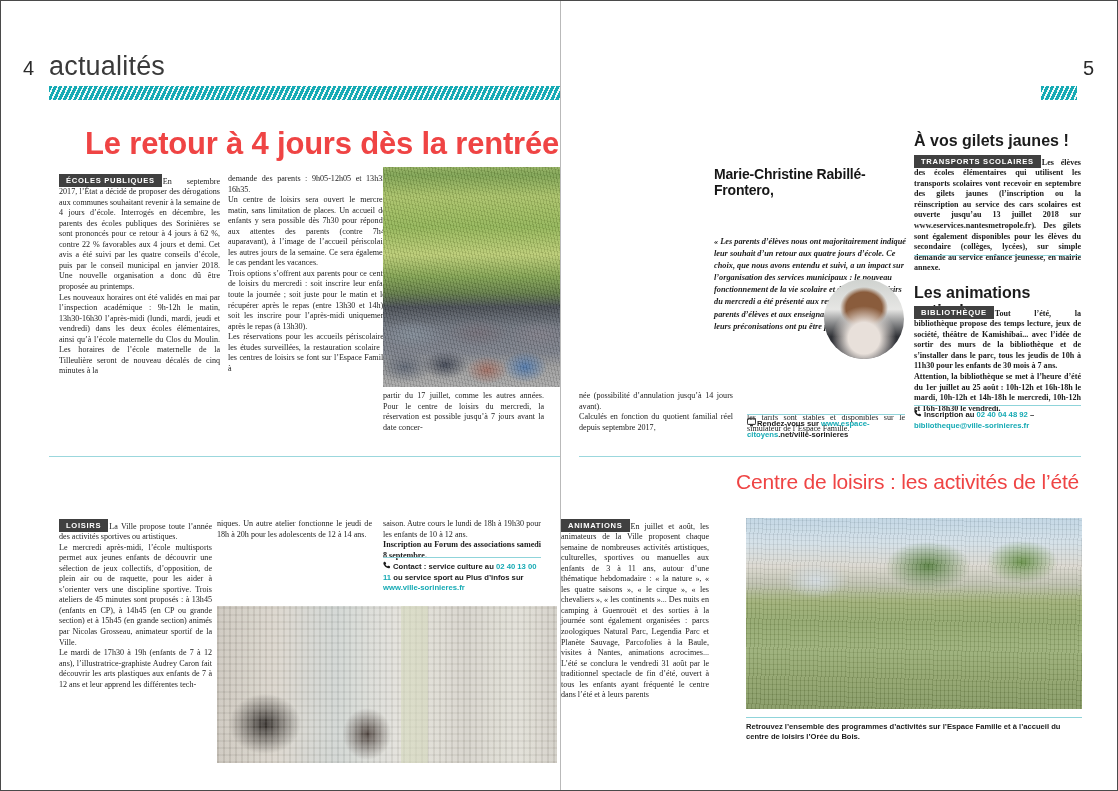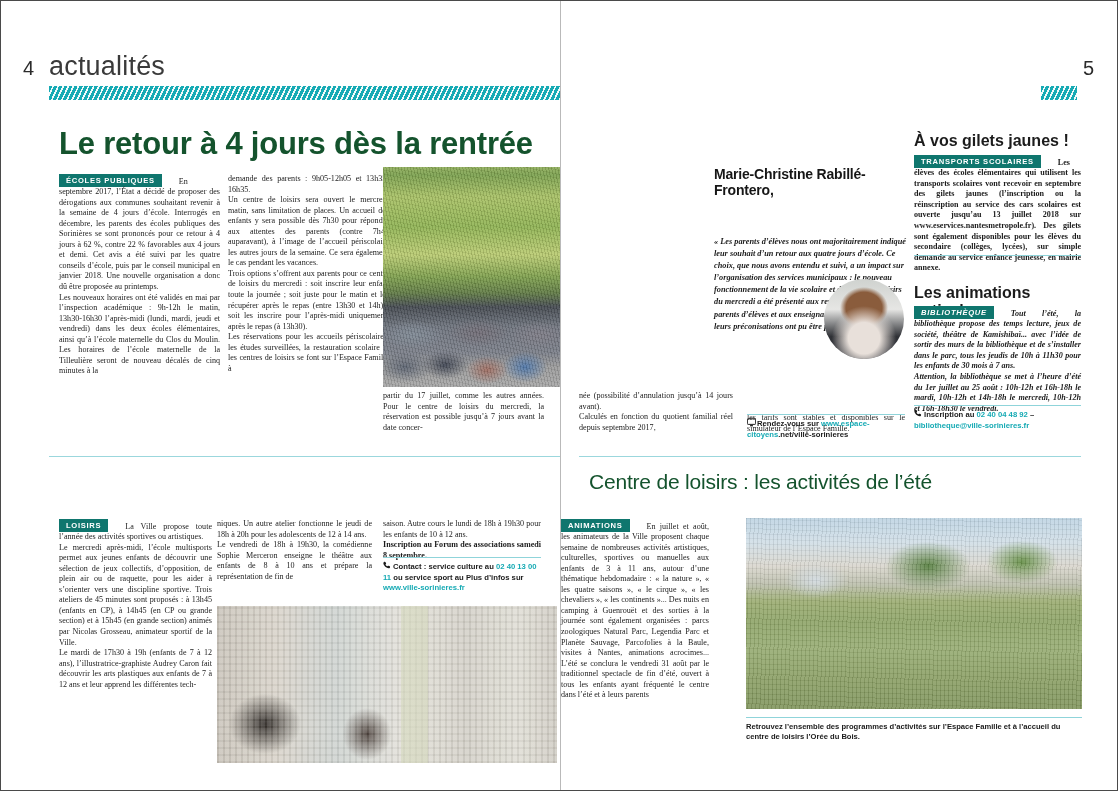--- a/index.html
+++ b/index.html
@@ -60,23 +60,24 @@
         rgba(255,255,255,0.95) 3px,
         rgba(255,255,255,0.95) 4.6px);
   }
   .hatch-left  { left: 48px;  width: 511px; }
   .hatch-right { left: 1040px; width: 36px; }
 
   
   .headline {
     position: absolute;
     font-weight: 700;
-    color: #14532d;
+    color: #ef4444;
     letter-spacing: -0.2px;
     line-height: 1.08;
+    text-align: right;
   }
   .headline.h-main  { left: 58px;  top: 126px; font-size: 31px; width: 500px; }
   .headline.h-bl    { left: 58px;  top: 470px; font-size: 21px; width: 500px; font-weight: 400; }
   .headline.h-br    { left: 588px; top: 470px; font-size: 21px; width: 490px; font-weight: 400; }
   .side-headline {
     position: absolute;
     font-weight: 700;
     color: #1c1c1c;
     font-size: 16px;
     line-height: 1.15;
@@ -100,28 +101,28 @@
     color: #1b1b1b;
     text-align: justify;
     -webkit-hyphens: auto;
     hyphens: auto;
   }
   .col p { margin: 0; }
 
   
   .kicker {
     display: inline-block;
-    background: #0f766e;
+    background: #404040;
     color: #ffffff;
     font-family: "Liberation Sans", sans-serif;
     font-weight: 700;
     font-size: 7.6px;
     letter-spacing: 0.7px;
     padding: 2.5px 7px 2.5px 7px;
-    margin-right: 17px;
+    margin-right: 1px;
     vertical-align: 1px;
     line-height: 1;
   }
 
   
   .q-name {
     position: absolute;
     left: 713px; top: 166px;
     width: 196px;
     font-size: 14px;
@@ -326,21 +327,21 @@
 
   <div class="side-headline sh-1">À vos gilets jaunes !</div>
   <div class="col" style="left:913px; top:154px; width:167px; font-family:'Liberation Serif',serif; font-weight:700; font-size:8.1px; line-height:10.6px;">
     <p>
       <span class="kicker">TRANSPORTS SCOLAIRES</span><span>Les élèves des écoles élémentaires qui utilisent les transports scolaires vont recevoir en septembre des gilets jaunes (l’inscription ou la réinscription au service des cars scolaires est ouverte jusqu’au 13 juillet 2018 sur www.eservices.nantesmetropole.fr). Des gilets sont également disponibles pour les élèves du secondaire (collèges, lycées), sur simple demande au service enfance jeunesse, en mairie annexe.</span>
     </p>
   </div>
   <div class="thin-rule" style="left:913px; top:254px; width:167px;"></div>
 
   <div class="side-headline sh-2">Les animations estivales</div>
-  <div class="col" style="left:913px; top:305px; width:167px; font-family:'Liberation Serif',serif; font-weight:700; font-size:8.1px; line-height:10.6px;font-style:italic;">
+  <div class="col" style="left:913px; top:305px; width:167px; font-family:'Liberation Serif',serif; font-weight:700; font-size:8.1px; line-height:10.6px;">
     <p>
       <span class="kicker">BIBLIOTHÈQUE</span><span>Tout l’été, la bibliothèque propose des temps lecture, jeux de société, théâtre de Kamishibaï... avec l’idée de sortir des murs de la bibliothèque et de s’installer dans le parc, tous les jeudis de 10h à 11h30 pour les enfants de 30 mois à 7 ans.</span>
     </p>
     <p>Attention, la bibliothèque se met à l’heure d’été du 1er juillet au 25 août : 10h-12h et 16h-18h le mardi, 10h-12h et 14h-18h le mercredi, 10h-12h et 16h-18h30 le vendredi.</p>
   </div>
   <div class="thin-rule" style="left:913px; top:404px; width:167px;"></div>
   <div class="contact" style="left:913px; top:408px; width:172px;">
     <span class="ico">
       <svg width="9" height="9" viewBox="0 0 12 12" aria-hidden="true">
           <path d="M1.2 1.4c.9-.9 2-.4 2.4.5l.5 1.1c.2.5.1.8-.3 1.1l-.5.4c.5 1.1 1.5 2.1 2.6 2.6l.4-.5c.3-.4.6-.5 1.1-.3l1.1.5c.9.4 1.4 1.5.5 2.4-1 1-2.6.6-4.3-.5C3 7.6 1.6 6.1.9 4.6.3 3.3.5 2.1 1.2 1.4z" fill="#1b1b1b"></path>
@@ -355,21 +356,20 @@
   <div class="col" style="left:58px; top:518px; width:153px;">
     <p>
       <span class="kicker">LOISIRS</span><span>La Ville propose toute l’année des activités sportives ou artistiques.</span>
     </p>
     <p>Le mercredi après-midi, l’école multisports permet aux jeunes enfants de découvrir une sélection de jeux collectifs, d’opposition, de plein air ou de raquette, pour les aider à s’orienter vers une discipline sportive. Trois ateliers de 45 minutes sont proposés : à 13h45 (enfants en CP), à 14h45 (en CP ou grande section) et à 15h45 (en grande section) animés par Nicolas Grosseau, animateur sportif de la Ville.</p>
     <p>Le mardi de 17h30 à 19h (enfants de 7 à 12 ans), l’illustratrice-graphiste Audrey Caron fait découvrir les arts plastiques aux enfants de 7 à 12 ans et leur apprend les différentes tech-</p>
   </div>
 
   <div class="col" style="left:216px; top:518px; width:155px;">
     <p>niques. Un autre atelier fonctionne le jeudi de 18h à 20h pour les adolescents de 12 à 14 ans.</p>
-    <p>Le vendredi de 18h à 19h30, la comédienne Sophie Merceron enseigne le théâtre aux enfants de 8 à 10 ans et prépare la représentation de fin de</p>
   </div>
 
   <div class="col" style="left:382px; top:518px; width:158px;">
     <p>saison. Autre cours le lundi de 18h à 19h30 pour les enfants de 10 à 12 ans.</p>
     <p class="lead-bold">Inscription au Forum des associations samedi 8 septembre.</p>
   </div>
   <div class="thin-rule" style="left:382px; top:556px; width:158px;"></div>
   <div class="contact" style="left:382px; top:560px; width:160px;">
     <span class="ico">
       <svg width="9" height="9" viewBox="0 0 12 12" aria-hidden="true">

